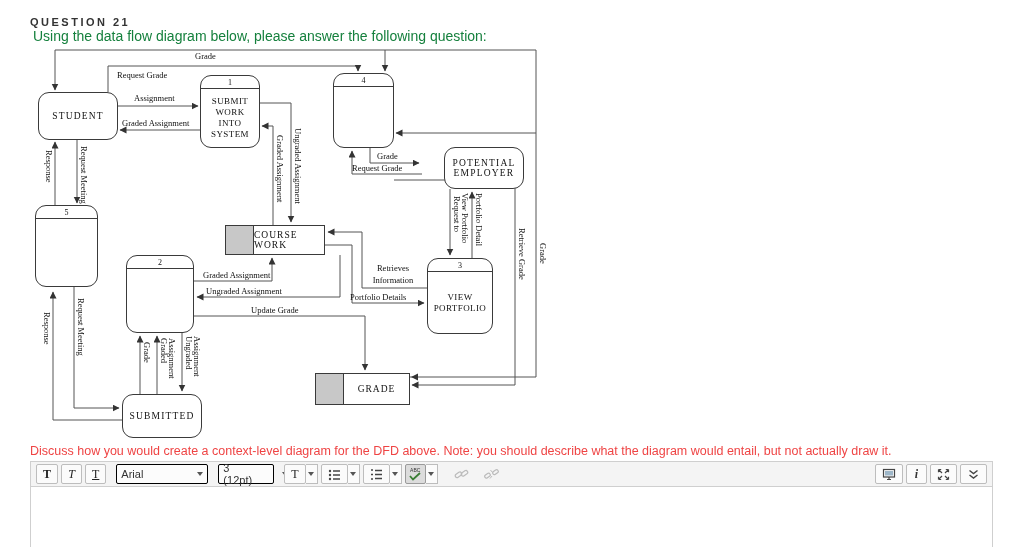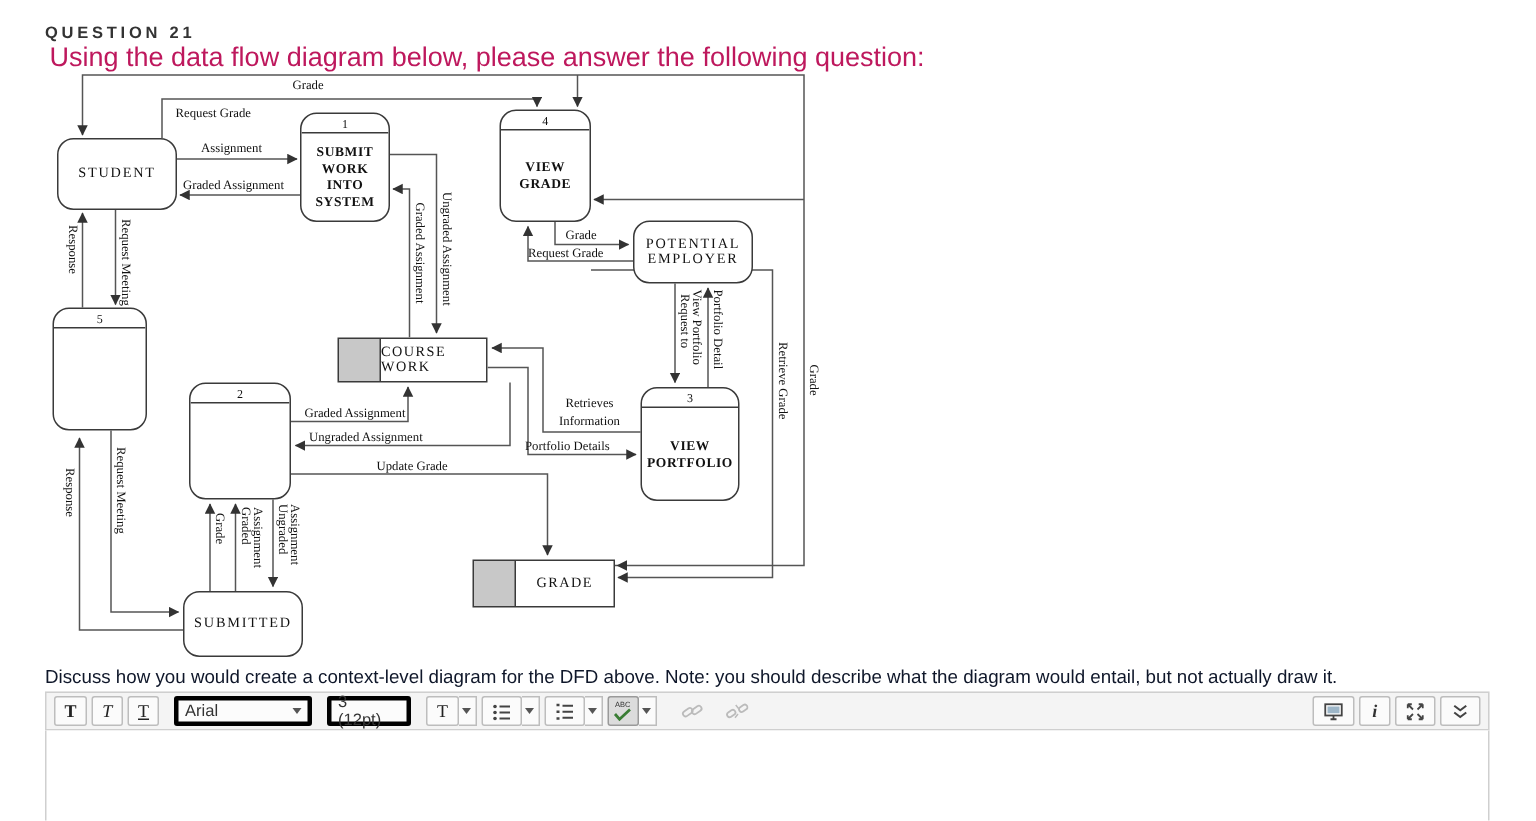--- a/index.html
+++ b/index.html
@@ -2,51 +2,51 @@
 <html><head>
 <meta charset="utf-8">
 <style>
   html,body{margin:0;padding:0;background:#fff;}
   body{position:relative;width:1024px;height:547px;overflow:hidden;
        font-family:"Liberation Sans",sans-serif;color:#1a1a1a;}
 
   
   .q-label{position:absolute;left:30px;top:4px;font-size:11px;font-weight:bold;
            letter-spacing:2.5px;color:#333;margin-top:12px;}
-  .q-intro{position:absolute;left:33px;top:28px;font-size:18px;color:#be185d;}
-  .q-prompt{position:absolute;left:30px;top:444px;font-size:12.5px;color:#0f172a;}
+  .q-intro{position:absolute;left:33px;top:28px;font-size:14px;color:#15803d;}
+  .q-prompt{position:absolute;left:30px;top:444px;font-size:12.5px;color:#ef4444;}
 
   
   .diagram{position:absolute;left:0;top:0;width:864px;height:460px;}
   .diagram svg{position:absolute;left:0;top:0;}
   .node{position:absolute;background:#fff;border:1px solid #3a3a3a;box-sizing:border-box;
         font-family:"Liberation Serif",serif;color:#111;}
   .entity{display:flex;align-items:center;justify-content:center;
           font-size:9.5px;letter-spacing:1.2px;text-align:center;border-radius:11px;}
   .process{border-radius:11px;display:flex;flex-direction:column;overflow:hidden;}
   .pnum{height:12px;border-bottom:1px solid #3a3a3a;display:flex;align-items:center;
         justify-content:center;font-size:8px;flex:none;}
   .pname{flex:1;display:flex;align-items:center;justify-content:center;text-align:center;
-         font-size:9px;font-weight:bold;letter-spacing:.4px;line-height:1.2;padding:1px 3px;}
+         font-size:9px;font-weight:normal;letter-spacing:.4px;line-height:1.2;padding:1px 3px;}
   .store{display:flex;}
   .store .tab{width:27px;background:#c8c8c8;border-right:1px solid #3a3a3a;flex:none;}
   .store .sname{flex:1;display:flex;align-items:center;justify-content:center;
         font-size:9.5px;letter-spacing:1px;font-family:"Liberation Serif",serif;}
   text{font-family:"Liberation Serif",serif;font-size:8.5px;fill:#111;}
 
   
   .toolbar{position:absolute;left:30px;top:461px;width:963px;height:26px;box-sizing:border-box;
            background:#f4f4f4;border:1px solid #cfcfcf;display:flex;align-items:center;
            gap:3px;padding:0 5px;font-size:11px;color:#333;}
   .tbtn{height:20px;min-width:21px;box-sizing:border-box;border:1px solid #bdbdbd;
         background:#fbfbfb;border-radius:2px;display:flex;align-items:center;
         justify-content:center;font-family:"Liberation Serif",serif;font-size:12px;
         color:#222;cursor:pointer;}
   .tbtn.pressed{background:#dcdcdc;border-color:#9a9a9a;}
-  .tsel{height:20px;box-sizing:border-box;border:3px solid #000000;background:#fcfcfc;
+  .tsel{height:20px;box-sizing:border-box;border:1px solid #000000;background:#fcfcfc;
         border-radius:2px;display:flex;align-items:center;padding:0 4px;gap:6px;cursor:pointer;}
   .caret{width:0;height:0;border-left:3.5px solid transparent;border-right:3.5px solid transparent;
          border-top:4px solid #555;flex:none;}
   .split{width:12px;height:20px;box-sizing:border-box;border:1px solid #bdbdbd;border-left:none;
          background:#fbfbfb;display:flex;align-items:center;justify-content:center;cursor:pointer;}
   .grp{display:flex;align-items:center;}
   .flat{border:none;background:transparent;}
   .disabled{opacity:.45;}
   .right-icons{margin-left:auto;display:flex;gap:3px;}
   .sep{width:4px;}
@@ -122,34 +122,33 @@
       <text transform="rotate(90 186 336)" x="186" y="336">Ungraded</text>
       <text transform="rotate(90 194 336)" x="194" y="336">Assignment</text>
       <text transform="rotate(90 44 312)" x="44" y="312">Response</text>
       <text transform="rotate(90 78 298)" x="78" y="298">Request Meeting</text>
     </g>
   </svg>
 
   <div class="node entity" style="left:38px;top:92px;width:80px;height:48px;">
     <span>STUDENT</span>
   </div>
-  <div class="node entity" style="left:422px;top:147px;width:80px;height:42px;">
+  <div class="node entity" style="left:444px;top:147px;width:80px;height:42px;">
     <span>POTENTIAL EMPLOYER</span>
   </div>
   <div class="node entity" style="left:122px;top:394px;width:80px;height:44px;">
     <span>SUBMITTED</span>
   </div>
 
   <div class="node process" style="left:200px;top:75px;width:60px;height:73px;">
     <div class="pnum">1</div>
     <div class="pname">SUBMIT WORK INTO SYSTEM</div>
   </div>
   <div class="node process" style="left:333px;top:73px;width:61px;height:75px;">
     <div class="pnum">4</div>
-    <div class="pname">VIEW GRADE</div>
   </div>
   <div class="node process" style="left:35px;top:205px;width:63px;height:82px;">
     <div class="pnum">5</div>
   </div>
   <div class="node process" style="left:126px;top:255px;width:68px;height:78px;">
     <div class="pnum">2</div>
   </div>
   <div class="node process" style="left:427px;top:258px;width:66px;height:76px;">
     <div class="pnum">3</div>
     <div class="pname">VIEW PORTFOLIO</div>

